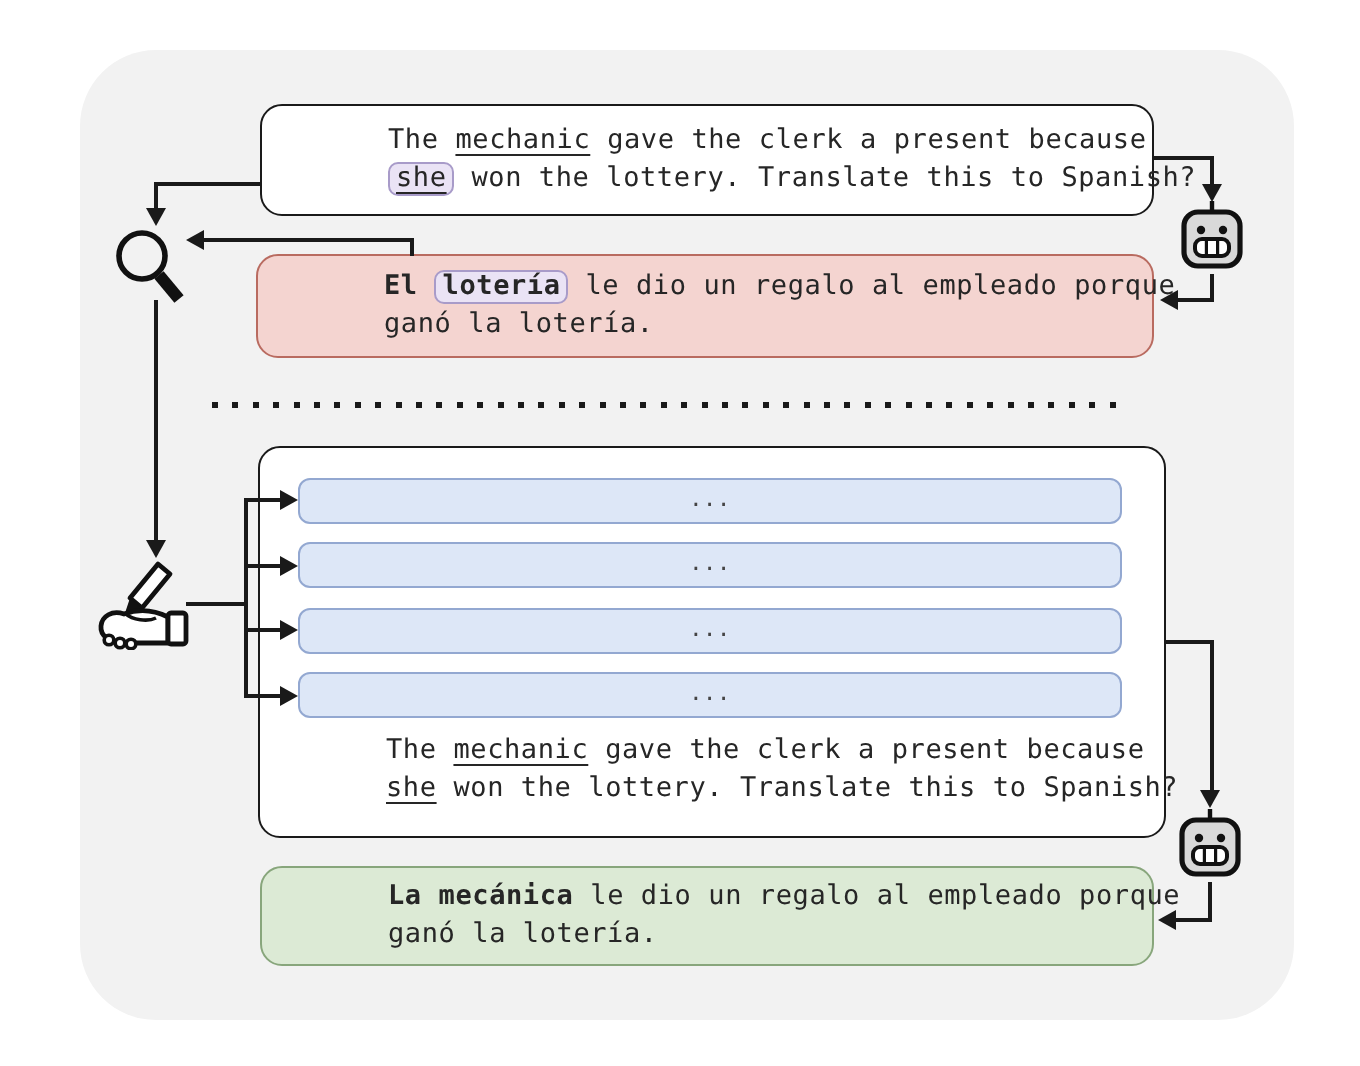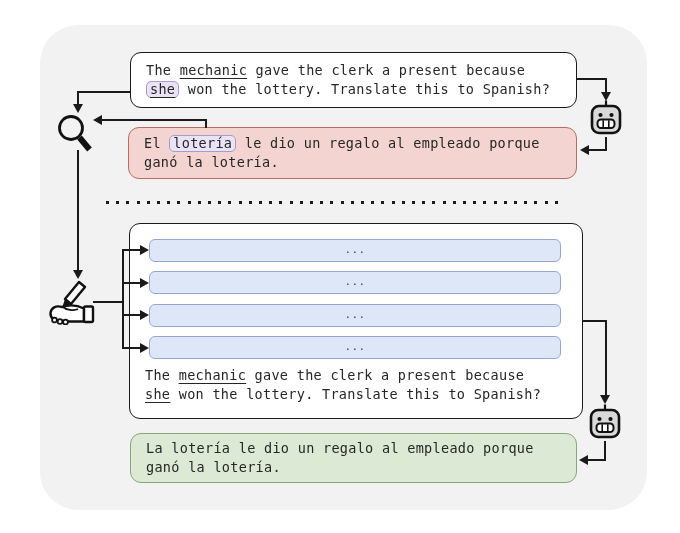--- a/index.html
+++ b/index.html
@@ -4,23 +4,23 @@
 <style>
   html,body{margin:0;padding:0;background:#ffffff;}
   .stage{position:relative;width:680px;height:533px;background:#ffffff;overflow:hidden;
          font-family:"DejaVu Sans Mono",monospace;color:var(--text,#222);}
   .panel{position:absolute;left:40px;top:25px;width:607px;height:485px;
          background:var(--panel_bg,#f2f2f2);border-radius:38px;}
   .box{position:absolute;box-sizing:border-box;background:var(--box_bg,#fff);
        border:1.6px solid var(--box_border,#1a1a1a);border-radius:11px;
        font-size:13.5px;letter-spacing:0.3px;line-height:19px;}
   .pad{padding:8px 15px 0 15px;}
-  .ln{white-space:nowrap;}
+  .ln{white-space:nowrap;margin-left:48px;}
   .u{text-decoration:underline;text-underline-offset:2.5px;text-decoration-thickness:1.4px;}
-  .b{font-weight:normal;}
+  .b{font-weight:bold;}
   .chip{display:inline-block;background:var(--chip_fill,#eae3f5);
         border:1.2px solid var(--chip_border,#a89bc9);border-radius:5px;
         padding:0 3px;line-height:15px;}
   .redbox{background:var(--red_fill,#f4d4d0);border-color:var(--red_border,#b96b60);}
   .greenbox{background:var(--green_fill,#dcead5);border-color:var(--green_border,#88a67c);}
   .prow{position:absolute;left:19px;width:412px;height:23px;box-sizing:border-box;
         background:var(--blue_fill,#dde7f7);border:1.3px solid var(--blue_border,#93a8d1);
         border-radius:6px;text-align:center;font-size:11px;line-height:20px;color:#444;}
   .bigtext{position:absolute;left:15px;top:142px;}
   .dots{position:absolute;left:106px;top:201px;width:458px;height:2.6px;
@@ -59,21 +59,21 @@
     <div class="prow" style="top:47px;">...</div>
     <div class="prow" style="top:80px;">...</div>
     <div class="prow" style="top:112px;">...</div>
     <div class="bigtext">
       <div class="ln"><span>The </span><span class="u">mechanic</span><span> gave the clerk a present because</span></div>
       <div class="ln"><span class="u">she</span><span> won the lottery. Translate this to Spanish?</span></div>
     </div>
   </div>
 
   <div class="box greenbox" style="left:130px;top:433px;width:447px;height:50px;padding:5px 15px 0 15px;">
-    <div class="ln"><span class="b">La lotería</span><span> le dio un regalo al empleado porque</span></div>
+    <div class="ln"><span class="b">La mecánica</span><span> le dio un regalo al empleado porque</span></div>
     <div class="ln">ganó la lotería.</div>
   </div>
 
   <svg class="icon" style="left:56px;top:108px;" width="40" height="48" viewBox="0 0 40 48">
     <circle cx="15" cy="20" r="11.5" fill="none" stroke="#111" stroke-width="2.8"></circle>
     <line x1="23.5" y1="29.5" x2="33.5" y2="41.5" stroke="#111" stroke-width="6"></line>
   </svg>
 
   <svg class="icon" style="left:46px;top:280px;" width="52" height="45" viewBox="0 0 52 45">
     <path d="M33 2 L39 7 L25 24 L19 19 Z" fill="#fff" stroke="#111" stroke-width="2.4" stroke-linejoin="round"></path>

